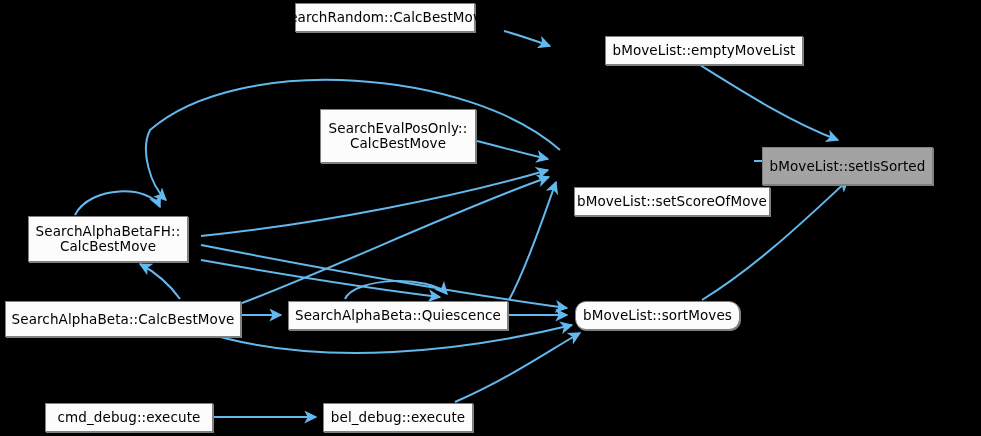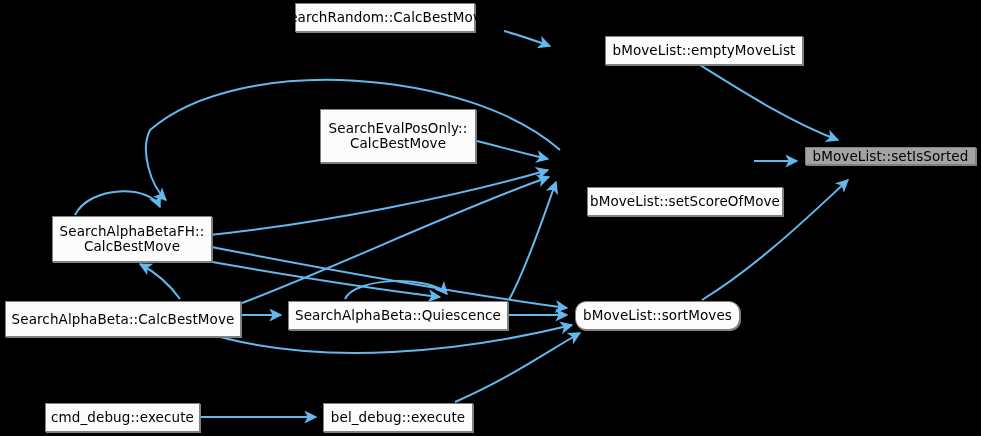--- a/index.html
+++ b/index.html
@@ -48,38 +48,38 @@
   <div id="node-layer">
       <div class="node" style="left: 279px; top: 3px; width: 180px; height: 29px; margin-left: 16px;">
         <span>SearchRandom::CalcBestMove</span>
       </div>
       <div class="node" style="left: 557px; top: 36px; width: 198px; height: 29px; margin-left: 48px;">
         <span>bMoveList::emptyMoveList</span>
       </div>
       <div class="node" style="left: 320px; top: 109px; width: 156px; height: 54px;">
         <span>SearchEvalPosOnly::<br>CalcBestMove</span>
       </div>
-      <div class="node" style="left: 587px; top: 147px; width: 196px; height: 29px; margin-top: 40px;">
+      <div class="node" style="left: 574px; top: 147px; width: 196px; height: 29px; margin-top: 40px;">
         <span>bMoveList::setScoreOfMove</span>
       </div>
-      <div class="node hl" style="left: 805px; top: 147px; width: 171px; height: 18px;">
+      <div class="node hl" style="left: 762px; top: 147px; width: 171px; height: 38px;">
         <span>bMoveList::setIsSorted</span>
       </div>
-      <div class="node" style="left: 52px; top: 216px; width: 160px; height: 46px;">
+      <div class="node" style="left: 28px; top: 216px; width: 160px; height: 46px;">
         <span>SearchAlphaBetaFH::<br>CalcBestMove</span>
       </div>
       <div class="node" style="left: 5px; top: 301px; width: 236px; height: 36px;">
         <span>SearchAlphaBeta::CalcBestMove</span>
       </div>
       <div class="node" style="left: 288px; top: 301px; width: 220px; height: 29px; justify-content: flex-end;">
         <span>SearchAlphaBeta::Quiescence</span>
       </div>
       <div class="node" style="left: 575px; top: 301px; width: 165px; height: 29px; border-radius: 11px;">
         <span>bMoveList::sortMoves</span>
       </div>
-      <div class="node" style="left: 45px; top: 403px; width: 155px; height: 29px;">
+      <div class="node" style="left: 45px; top: 403px; width: 168px; height: 29px;">
         <span>cmd_debug::execute</span>
       </div>
       <div class="node" style="left: 323px; top: 403px; width: 150px; height: 29px; justify-content: center;">
         <span>bel_debug::execute</span>
       </div>
     </div>
 </div>
 
 </body></html>

